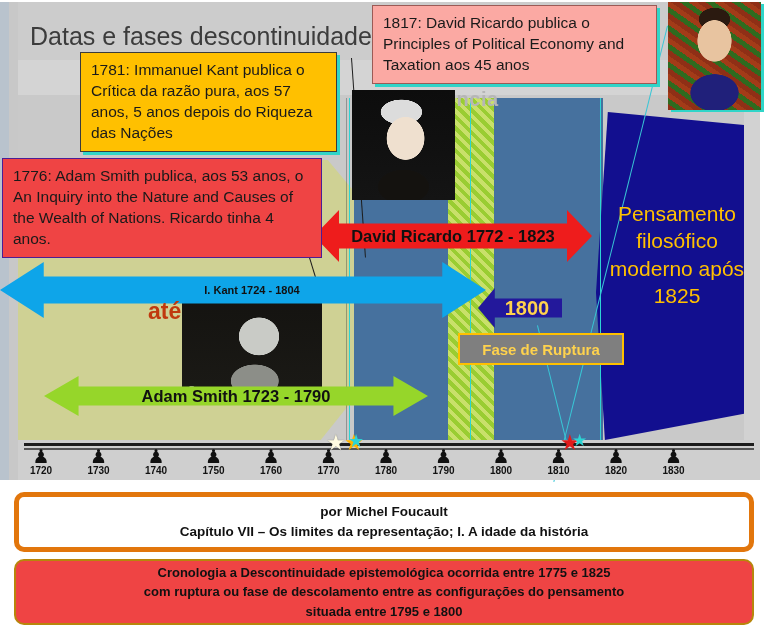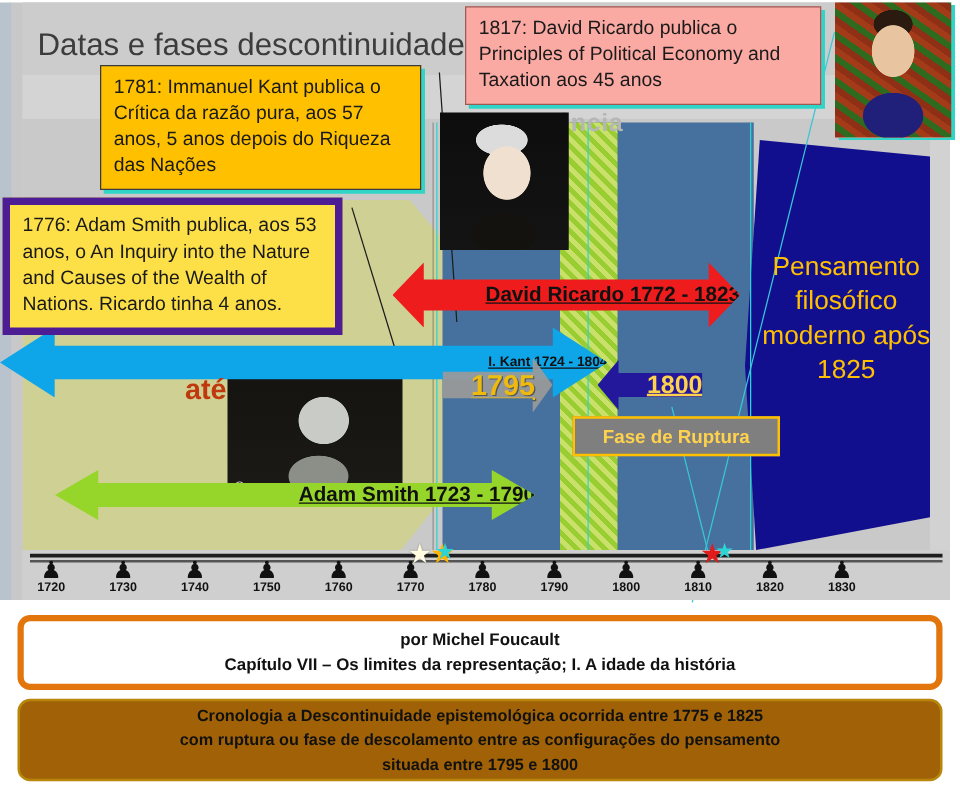--- a/index.html
+++ b/index.html
@@ -51,22 +51,22 @@
     left:80px;top:52px;width:257px;padding:7px 10px;background:#ffc000;
     border:1px solid #3b3b3b;font-size:15.5px;color:#1a1a1a;
     box-shadow:3px 3px 0 0 #30d5c8;
   }
   .callout-ricardo{
     left:372px;top:5px;width:285px;padding:7px 10px;background:#fba9a3;
     border:1px solid #9c5a55;font-size:15.5px;color:#1a1a1a;
     box-shadow:3px 3px 0 0 #30d5c8;
   }
   .callout-smith{
-    left:2px;top:158px;width:272px;padding:7px 10px;background:#fde047;
-    border:6px solid #4c1d95;font-size:15.5px;color:#1a1a1a;
+    left:2px;top:158px;width:320px;padding:7px 10px;background:#ef4444;
+    border:1px solid #4c1d95;font-size:15.5px;color:#1a1a1a;
   }
 
   
   .portrait{position:absolute;overflow:hidden;}
   .portrait-ricardo{
     left:668px;top:2px;width:93px;height:108px;
     background:
       radial-gradient(ellipse 28px 34px at 50% 36%,#e8c4a0 0 60%,rgba(232,196,160,0) 62%),
       radial-gradient(ellipse 34px 26px at 50% 84%,#20207a 0 70%,rgba(32,32,122,0) 72%),
       radial-gradient(ellipse 22px 16px at 50% 16%,#2b1a10 0 70%,rgba(43,26,16,0) 72%),
@@ -87,22 +87,22 @@
       radial-gradient(ellipse 32px 30px at 55% 40%,#c9cbc6 0 62%,rgba(201,203,198,0) 64%),
       radial-gradient(ellipse 38px 26px at 52% 82%,#8c8e88 0 62%,rgba(140,142,136,0) 64%),
       linear-gradient(#141310,#1b1a16);
   }
   .portrait-caption{
     position:absolute;left:6px;bottom:4px;color:#c8c8c8;font-size:11px;
   }
 
   
   .arrow{
-    position:absolute;display:flex;align-items:center;justify-content:flex-end;
-    font-weight:700;box-sizing:border-box;text-decoration:underline;
+    position:absolute;display:flex;align-items:center;justify-content:center;
+    font-weight:700;box-sizing:border-box;
   }
   .arrow-both{
     clip-path:polygon(0 50%,9% 0,9% 26%,91% 26%,91% 0,100% 50%,91% 100%,91% 74%,9% 74%,9% 100%);
   }
   .arrow-right{
     clip-path:polygon(0 26%,82% 26%,82% 0,100% 50%,82% 100%,82% 74%,0 74%);
   }
   .arrow-left{
     clip-path:polygon(0 50%,20% 0,20% 26%,100% 26%,100% 74%,20% 74%,20% 100%);
   }
@@ -156,21 +156,21 @@
 
   
   .box-foucault{
     position:absolute;left:14px;top:492px;width:740px;height:60px;box-sizing:border-box;
     background:#ffffff;border:5px solid #e2760c;border-radius:10px;
     display:flex;align-items:center;justify-content:center;text-align:center;
     font-size:13.5px;font-weight:700;color:#111;line-height:1.45;
   }
   .box-crono{
     position:absolute;left:14px;top:559px;width:740px;height:66px;box-sizing:border-box;
-    background:#a16207;border:2px solid #b8860b;border-radius:10px;
+    background:#ef4444;border:2px solid #b8860b;border-radius:10px;
     display:flex;align-items:center;justify-content:center;text-align:center;
     font-size:13px;font-weight:700;color:#111;line-height:1.5;
   }
   .leader{position:absolute;background:#1d1d1d;transform-origin:0 0;height:1px;}
   .leader-cyan{position:absolute;background:#39c6d6;transform-origin:0 0;height:1px;}
 </style>
 </head>
 <body>
 
 <div id="stage">
@@ -218,23 +218,20 @@
   </div>
 
   <div class="arrow arrow-both arrow-kant">
     <span class="arrow-lbl">I. Kant 1724 - 1804</span>
   </div>
 
   <div class="arrow arrow-both arrow-smith">
     <span>Adam Smith 1723 - 1790</span>
   </div>
 
-  <div class="arrow arrow-right arrow-1795">
-    <span style="margin-right:14px;text-shadow:1px 1px 0 #555;">1795</span>
-  </div>
 
   <div class="arrow arrow-left arrow-1800">
     <span style="margin-left:14px;">1800</span>
   </div>
 
   <div class="ate-label">até</div>
 
   <div class="pensamento">Pensamento filosófico moderno após 1825</div>
 
   <div class="fase-line"></div>

